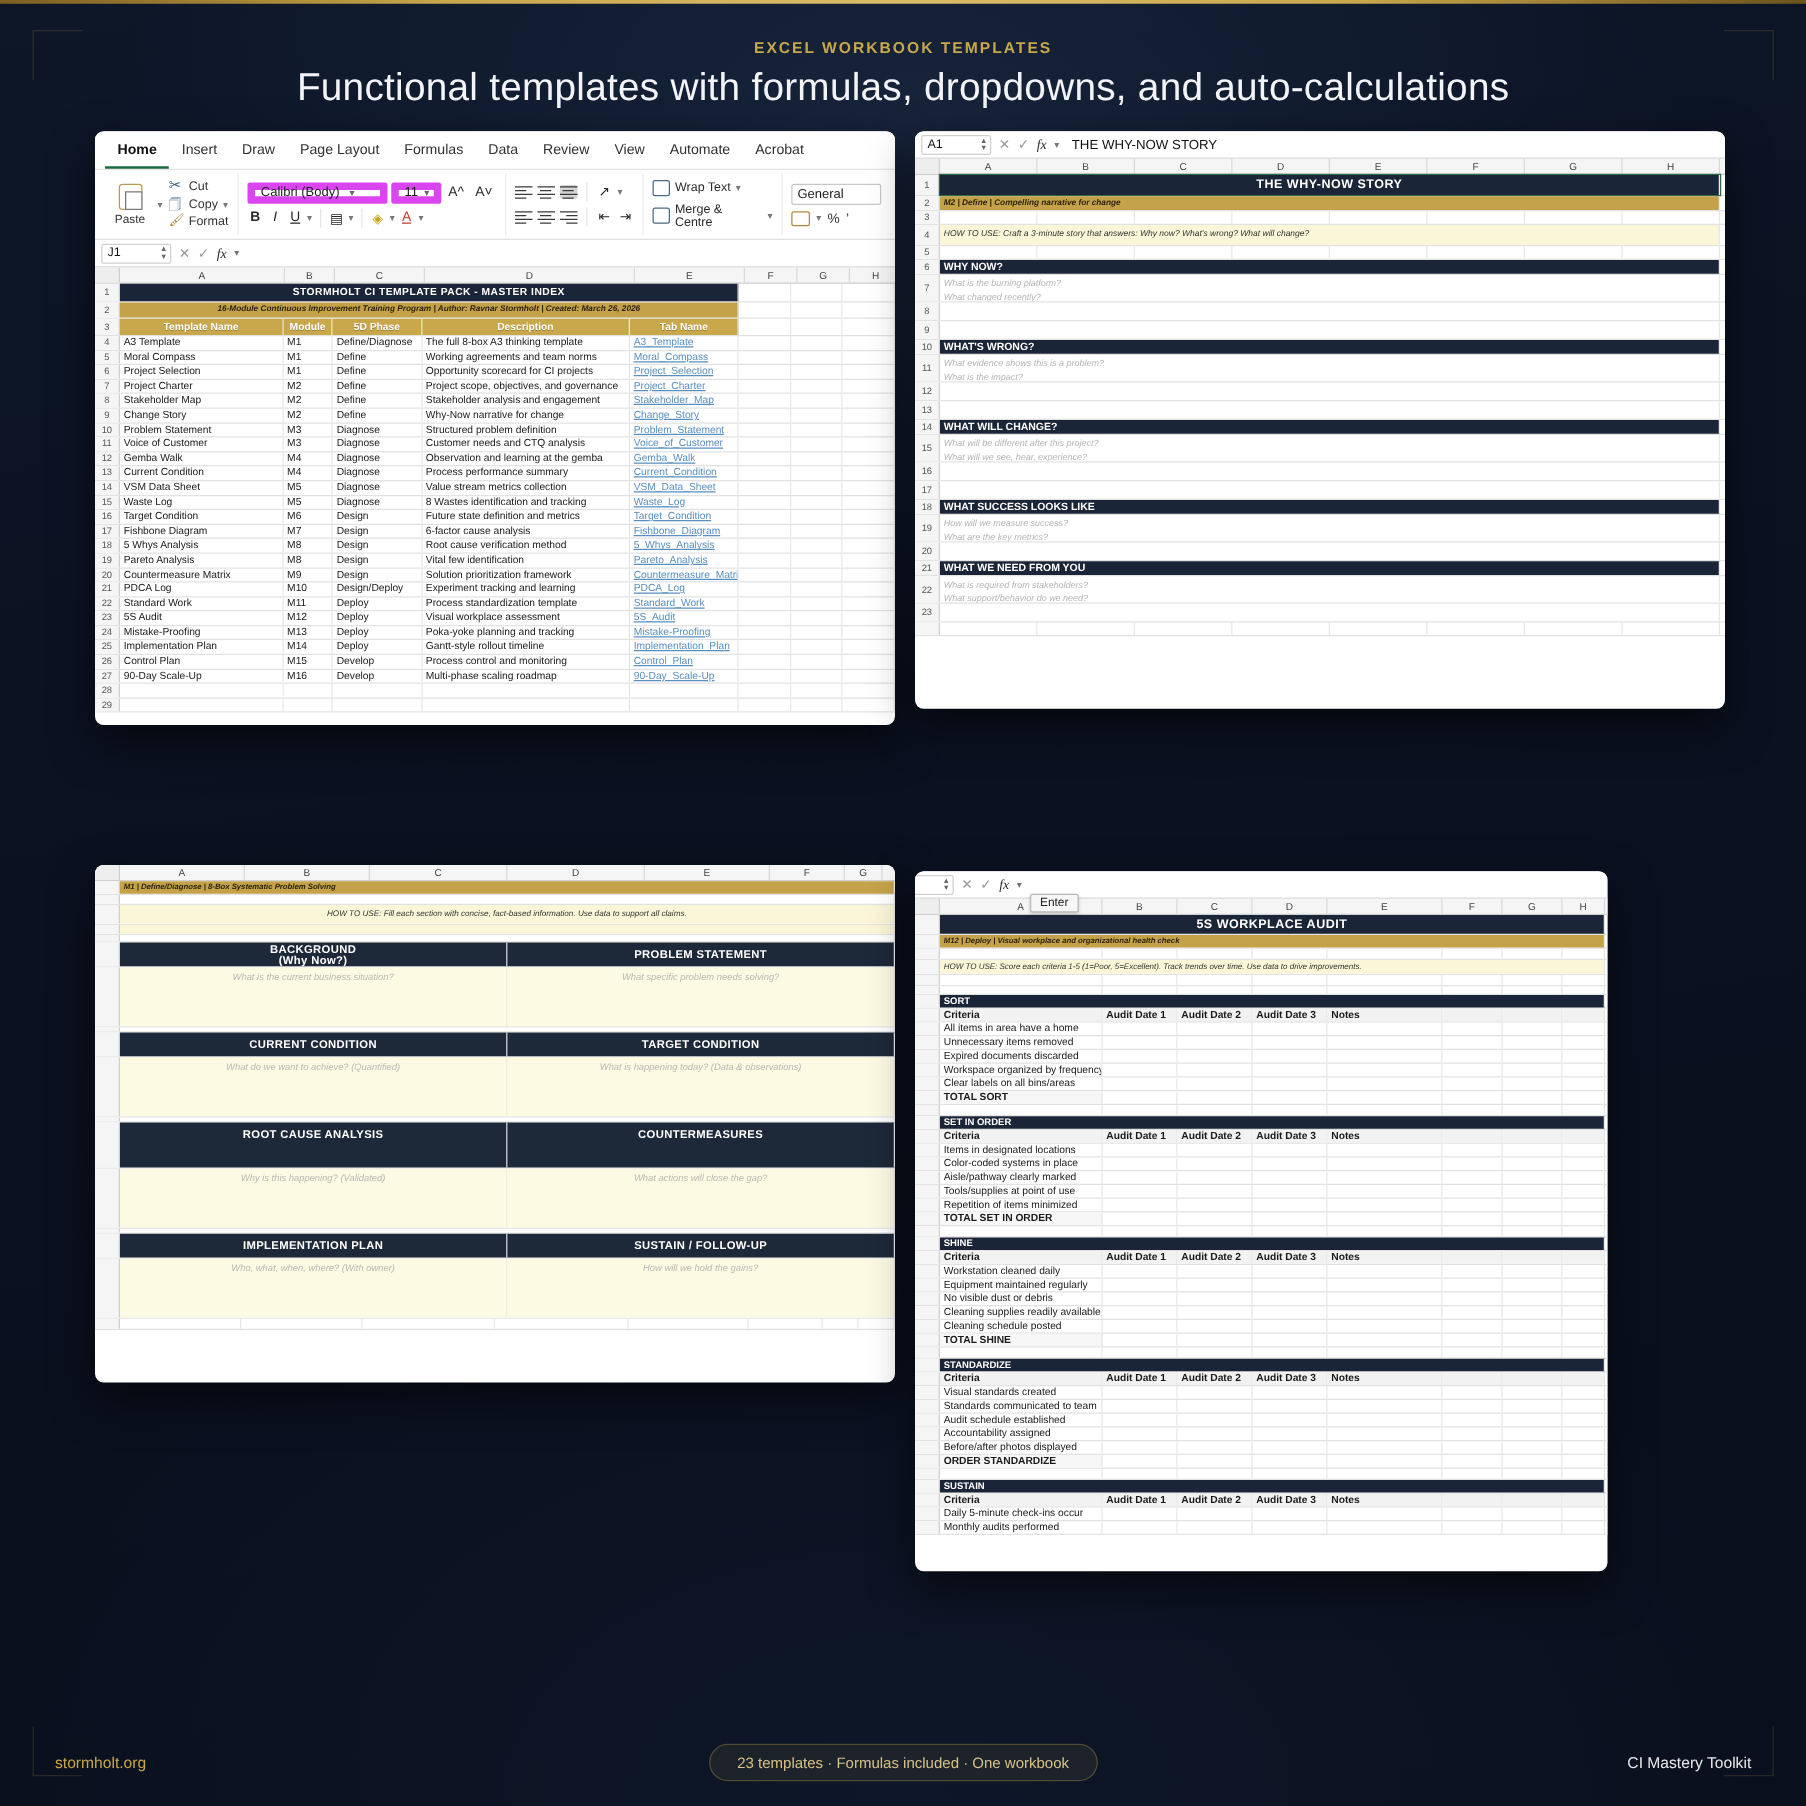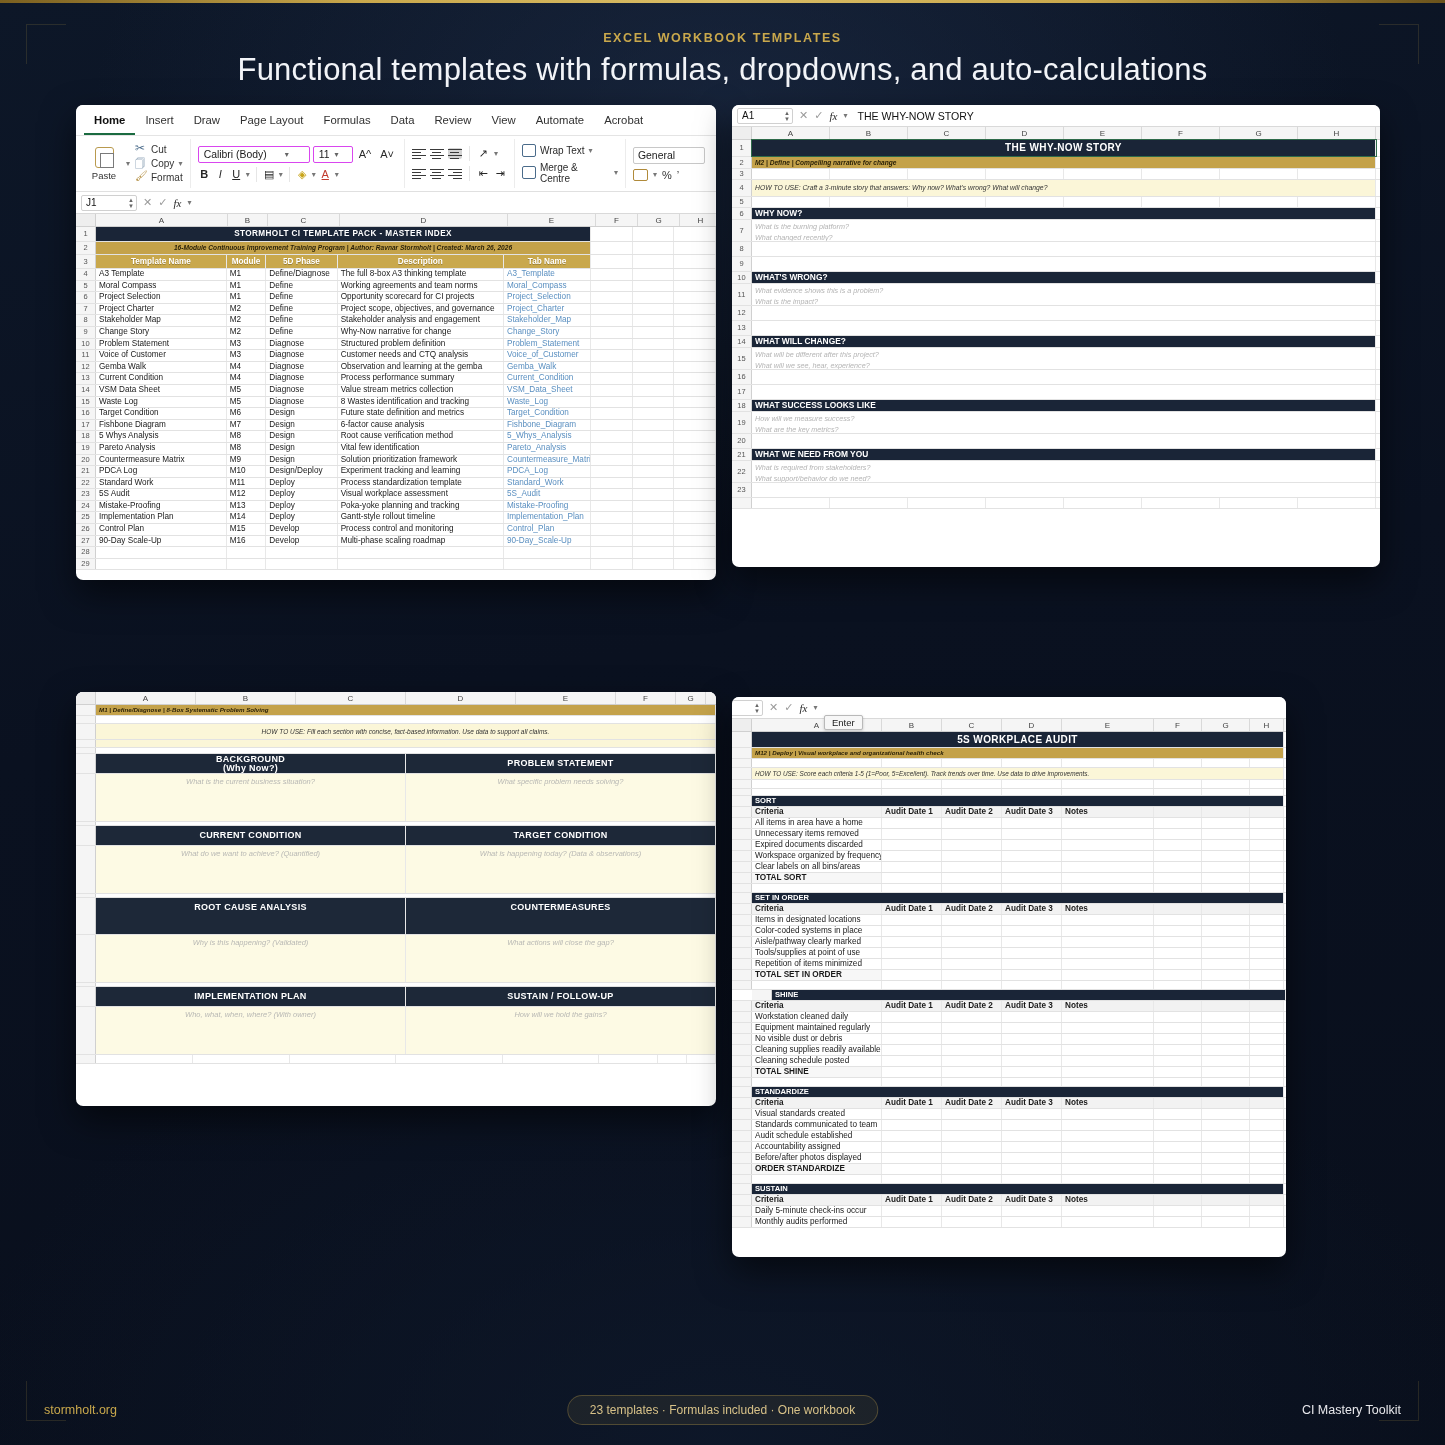--- a/index.html
+++ b/index.html
@@ -56,21 +56,21 @@
   .clip-ico:after { content:""; position:absolute; left:4px; top:5px; width:12px; height:13px;
     border: 1.4px solid #7a7a7a; background: #fff; }
   .clip-lbl { font-size: 9.5px; color: #333; margin-top: 2px; }
   .cstack { display: flex; flex-direction: column; gap: 2px; }
   .citem { font-size: 10px; color: #333; display: flex; align-items: center; gap: 4px; }
   .mini { width: 12px; height: 12px; display: inline-block; position: relative; flex: none; }
   .mini.scissors:before { content:"\2702"; position:absolute; left:0; top:-3px; font-size:12px; color:#4a6b8a; }
   .mini.copy:before { content:"\1F5CD"; position:absolute; left:0; top:-2px; font-size:10px; color:#4a6b8a; }
   .mini.brush:before { content:"\1F58C"; position:absolute; left:0; top:-2px; font-size:10px; color:#b08a3a; }
   .fontrow { display: flex; flex-direction: column; gap: 4px; }
-  .fbox { display: flex; align-items: center; border: 1px solid #d946ef; border-radius: 2px;
+  .fbox { display: flex; align-items: center; border: 6px solid #d946ef; border-radius: 2px;
     background: #fff; height: 17px; font-size: 10.4px; color: #1a1a1a; padding: 0 20px 0 5px; }
   .fbox .cv { margin-left: auto; color: #666; font-size: 8px; padding-left: 5px; }
   .fname { width: 112px; }
   .fsize { width: 40px; }
   .ab { font-size: 11px; color: #2a2a2a; padding: 0 3px; }
   .btnrow { display: flex; align-items: center; gap: 3px; }
   .ib { font-size: 11px; color: #262626; min-width: 13px; text-align: center; }
   .ib.b { font-weight: bold; } .ib.i { font-style: italic; } .ib.u { text-decoration: underline; }
   .cv8 { font-size: 8px; color: #777; }
   .sep { width: 1px; height: 15px; background: #e6e6e6; margin: 0 3px; }
@@ -115,21 +115,21 @@
     font-size: 7.5px; color: #555; text-align: center; line-height: inherit; }
   .cell { border-right: 1px solid #e8e8e8; font-size: 8.2px; color: #1a1a1a;
     padding: 0 3px; overflow: hidden; white-space: nowrap; }
 
   .title-band { background: #1a2537; color: #fff; font-weight: bold; text-align: center;
     letter-spacing: .4px; }
   .gold-band { background: #c4a24a; color: #2b2208; font-style: italic; font-weight: bold; }
   .how-band { background: #fbf6d8; color: #333; font-style: italic; }
   .thead-gold { background: #c9a84c; color: #fff; font-weight: bold; text-align: center;
     text-shadow: 0 1px 0 rgba(0,0,0,.25); }
-  .lnk { color: #5a8fc0; }
+  .lnk { color: #5a8fc0; text-decoration: underline; }
   .sec-dark { background: #1a2537; color: #fff; font-weight: bold; }
   .ph { color: #b4b4b4; font-style: italic; }
   .a3-head { background: #1d2838; color: #fff; font-weight: bold; text-align: center;
     font-size: 9px; letter-spacing: .3px; }
   .a3-body { background: #fdfae4; }
   .a3-ph { color: #b8b8b4; font-style: italic; font-size: 7.5px; text-align: center; }
   .crit-hdr { background: #f2f2f2; font-weight: bold; }
   .tot-row { font-weight: bold; background: #f7f7f7; }
 
   
@@ -1157,21 +1157,21 @@
           <div class="rh"></div>
           <div class="cell" style="width: 130px;"></div>
           <div class="cell" style="width: 60px;"></div>
           <div class="cell" style="width: 60px;"></div>
           <div class="cell" style="width: 60px;"></div>
           <div class="cell" style="width: 92px;"></div>
           <div class="cell" style="width: 48px;"></div>
           <div class="cell" style="width: 48px;"></div>
           <div class="cell" style="width: 34px;"></div>
         </div>
-        <div class="rowline" style="height: 11px; line-height: 10px; padding-left: 20px;">
+        <div class="rowline" style="height: 11px; line-height: 10px;">
           <div class="rh"></div>
           <div class="cell sec-dark" style="width: 532px; font-size: 7.6px;">SHINE</div>
         </div>
         <div class="rowline" style="height: 11px; line-height: 10px;">
           <div class="rh"></div>
           <div class="cell crit-hdr" style="width: 130px;">Criteria</div>
           <div class="cell crit-hdr" style="width: 60px;">Audit Date 1</div>
           <div class="cell crit-hdr" style="width: 60px;">Audit Date 2</div>
           <div class="cell crit-hdr" style="width: 60px;">Audit Date 3</div>
           <div class="cell crit-hdr" style="width: 92px;">Notes</div>

